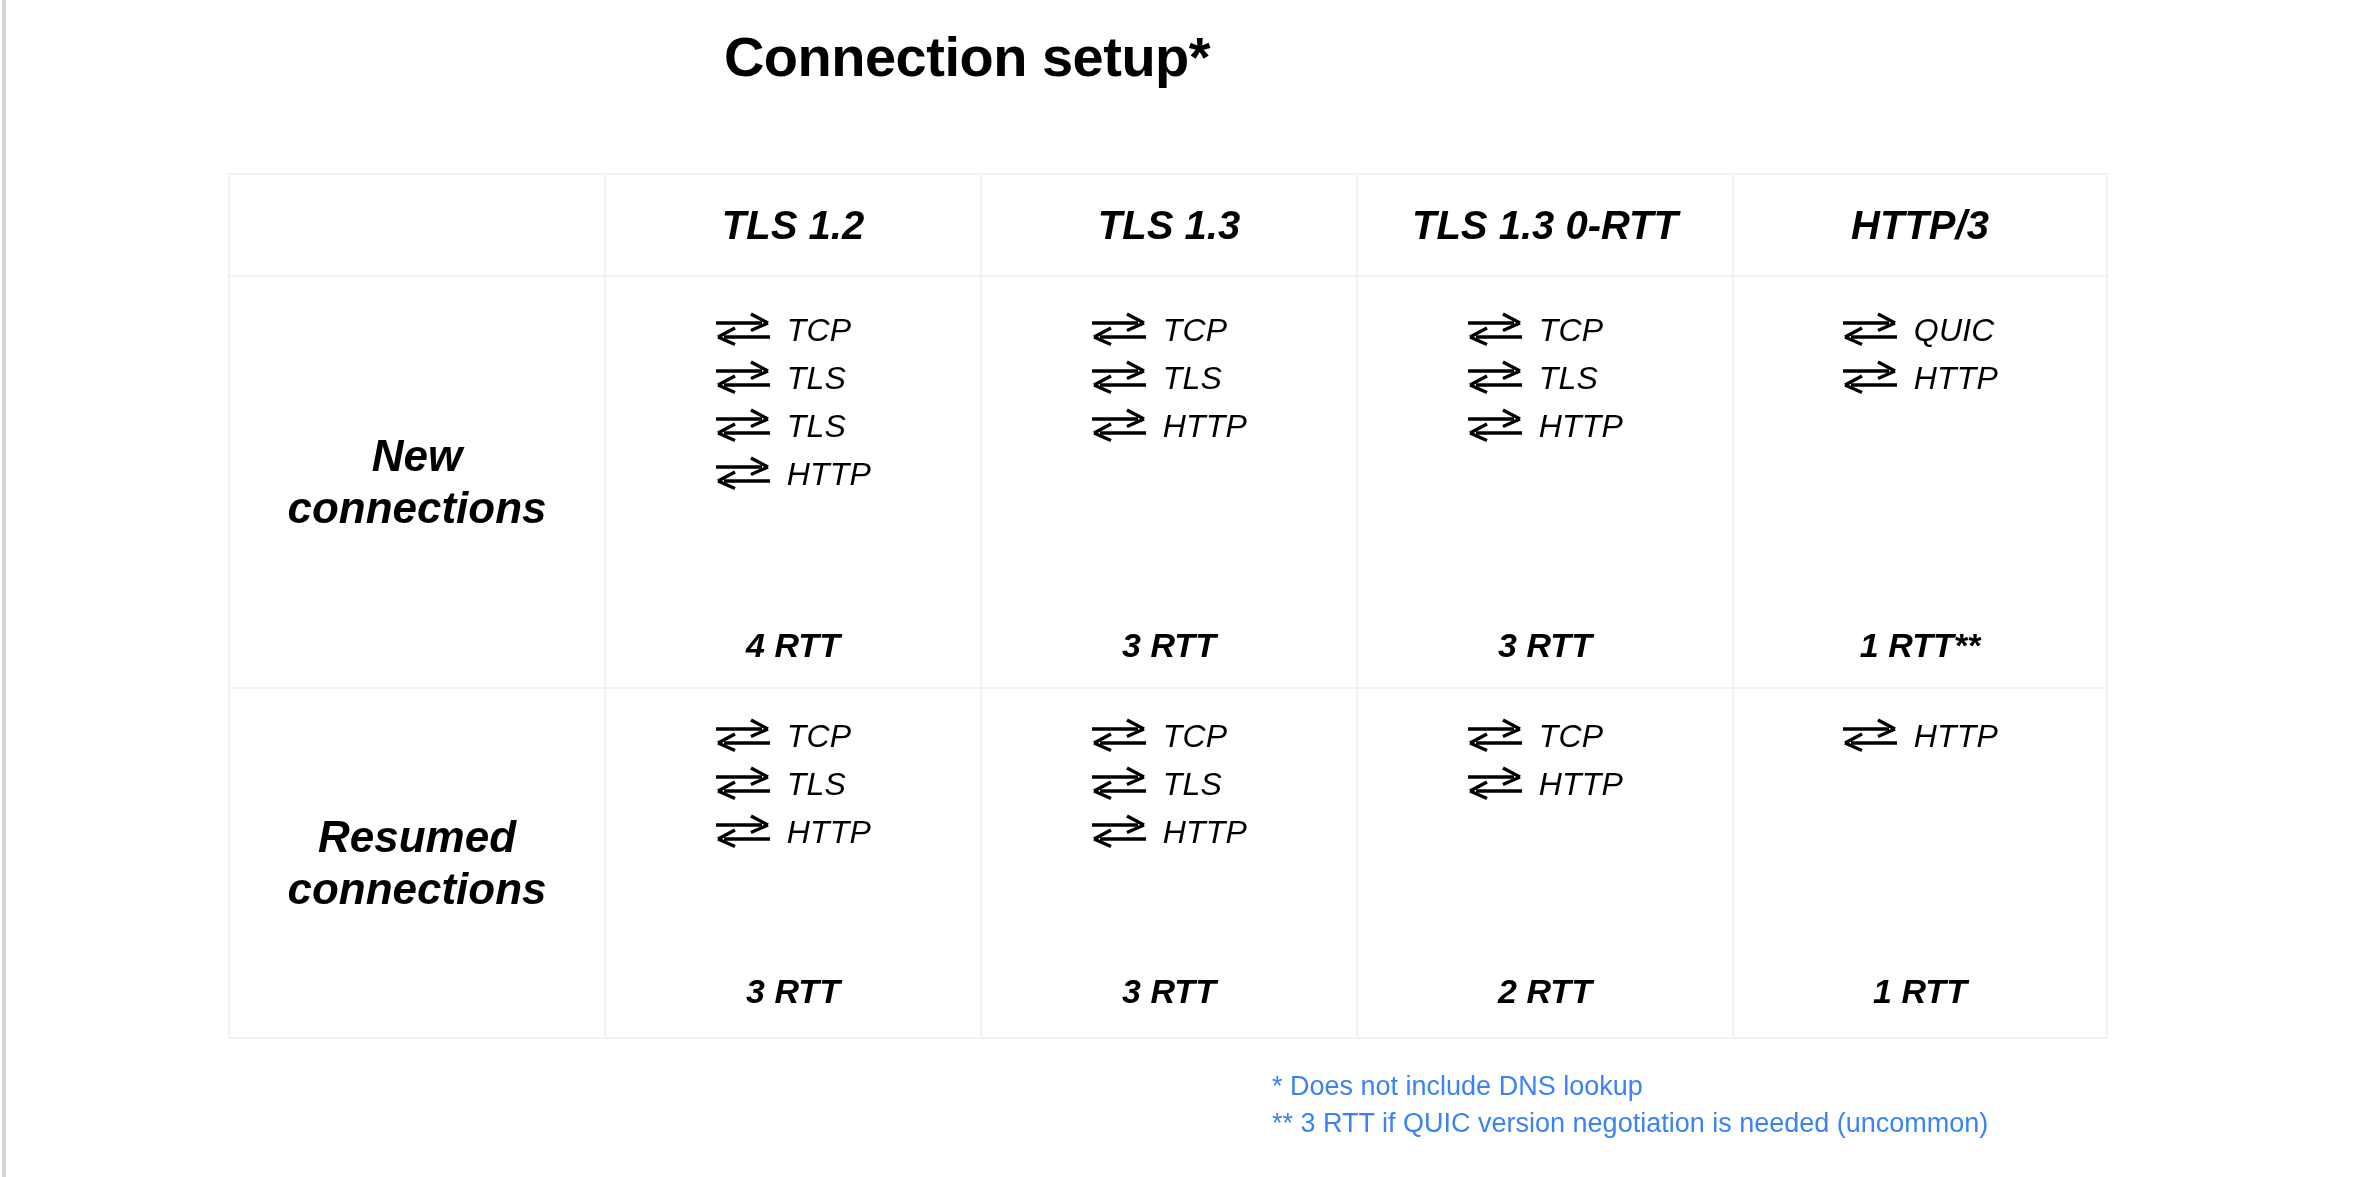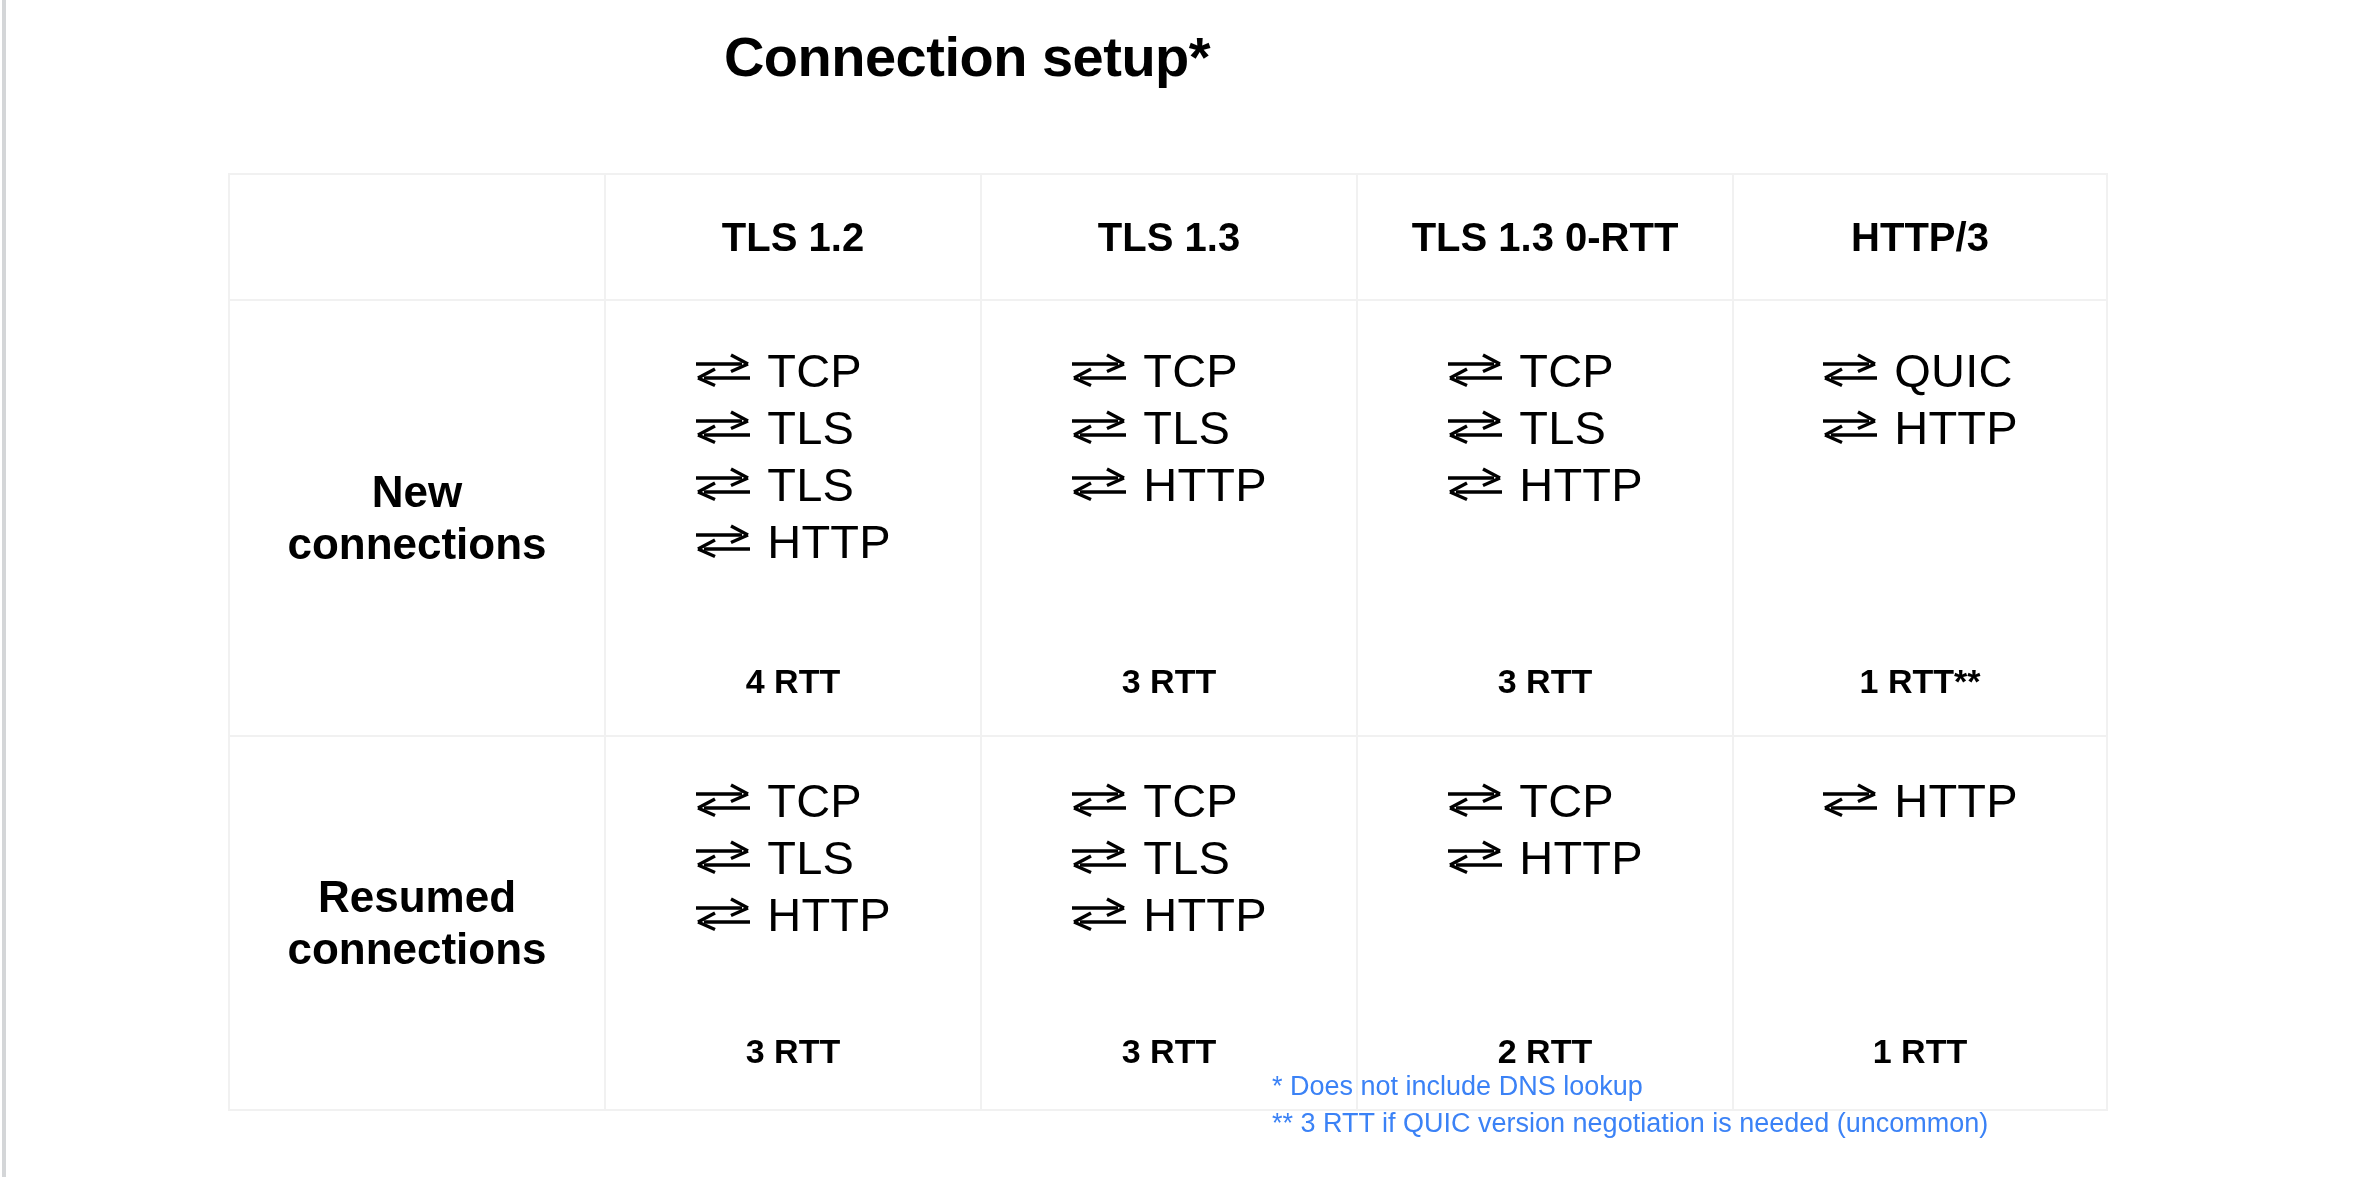--- a/index.html
+++ b/index.html
@@ -43,23 +43,24 @@
   .table {
     position: absolute;
     left: 228px;
     top: 173px;
     width: 1878px;
     border-collapse: collapse;
     table-layout: fixed;
   }
   .table td, .table th {
     border: 2px solid #f1f1f1;
-    padding: 12px;
+    padding: 0;
     vertical-align: middle;
     text-align: center;
+    font-style: italic;
   }
   col.c0 { width: 376px; }
   col.c1 { width: 376px; }
   col.c2 { width: 376px; }
   col.c3 { width: 376px; }
   col.c4 { width: 374px; }
 
   .hdr-row th { height: 100px; }
   .hdr {
     font-size: 40px;
@@ -106,21 +107,21 @@
   .arrow-icon {
     display: inline-block;
     width: 56px;
     height: 38px;
     position: relative;
     margin-right: 16px;
     flex: none;
   }
   .arrow-icon svg { display: block; }
   .step-label {
-    font-size: 47px;
+    font-size: 32px;
     color: #000000;
     letter-spacing: 0.2px;
   }
 
   .rtt {
     margin-top: auto;
     margin-bottom: 22px;
     font-size: 34px;
     font-weight: bold;
     white-space: nowrap;

